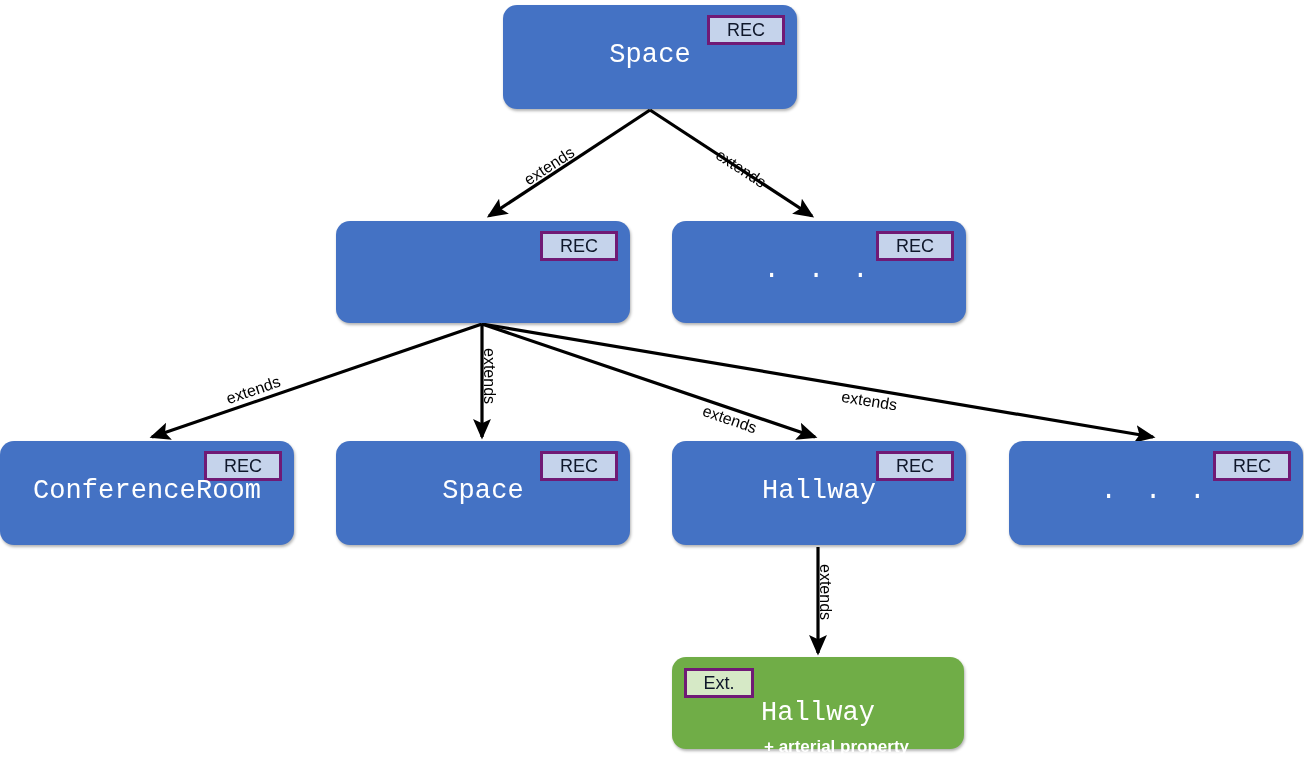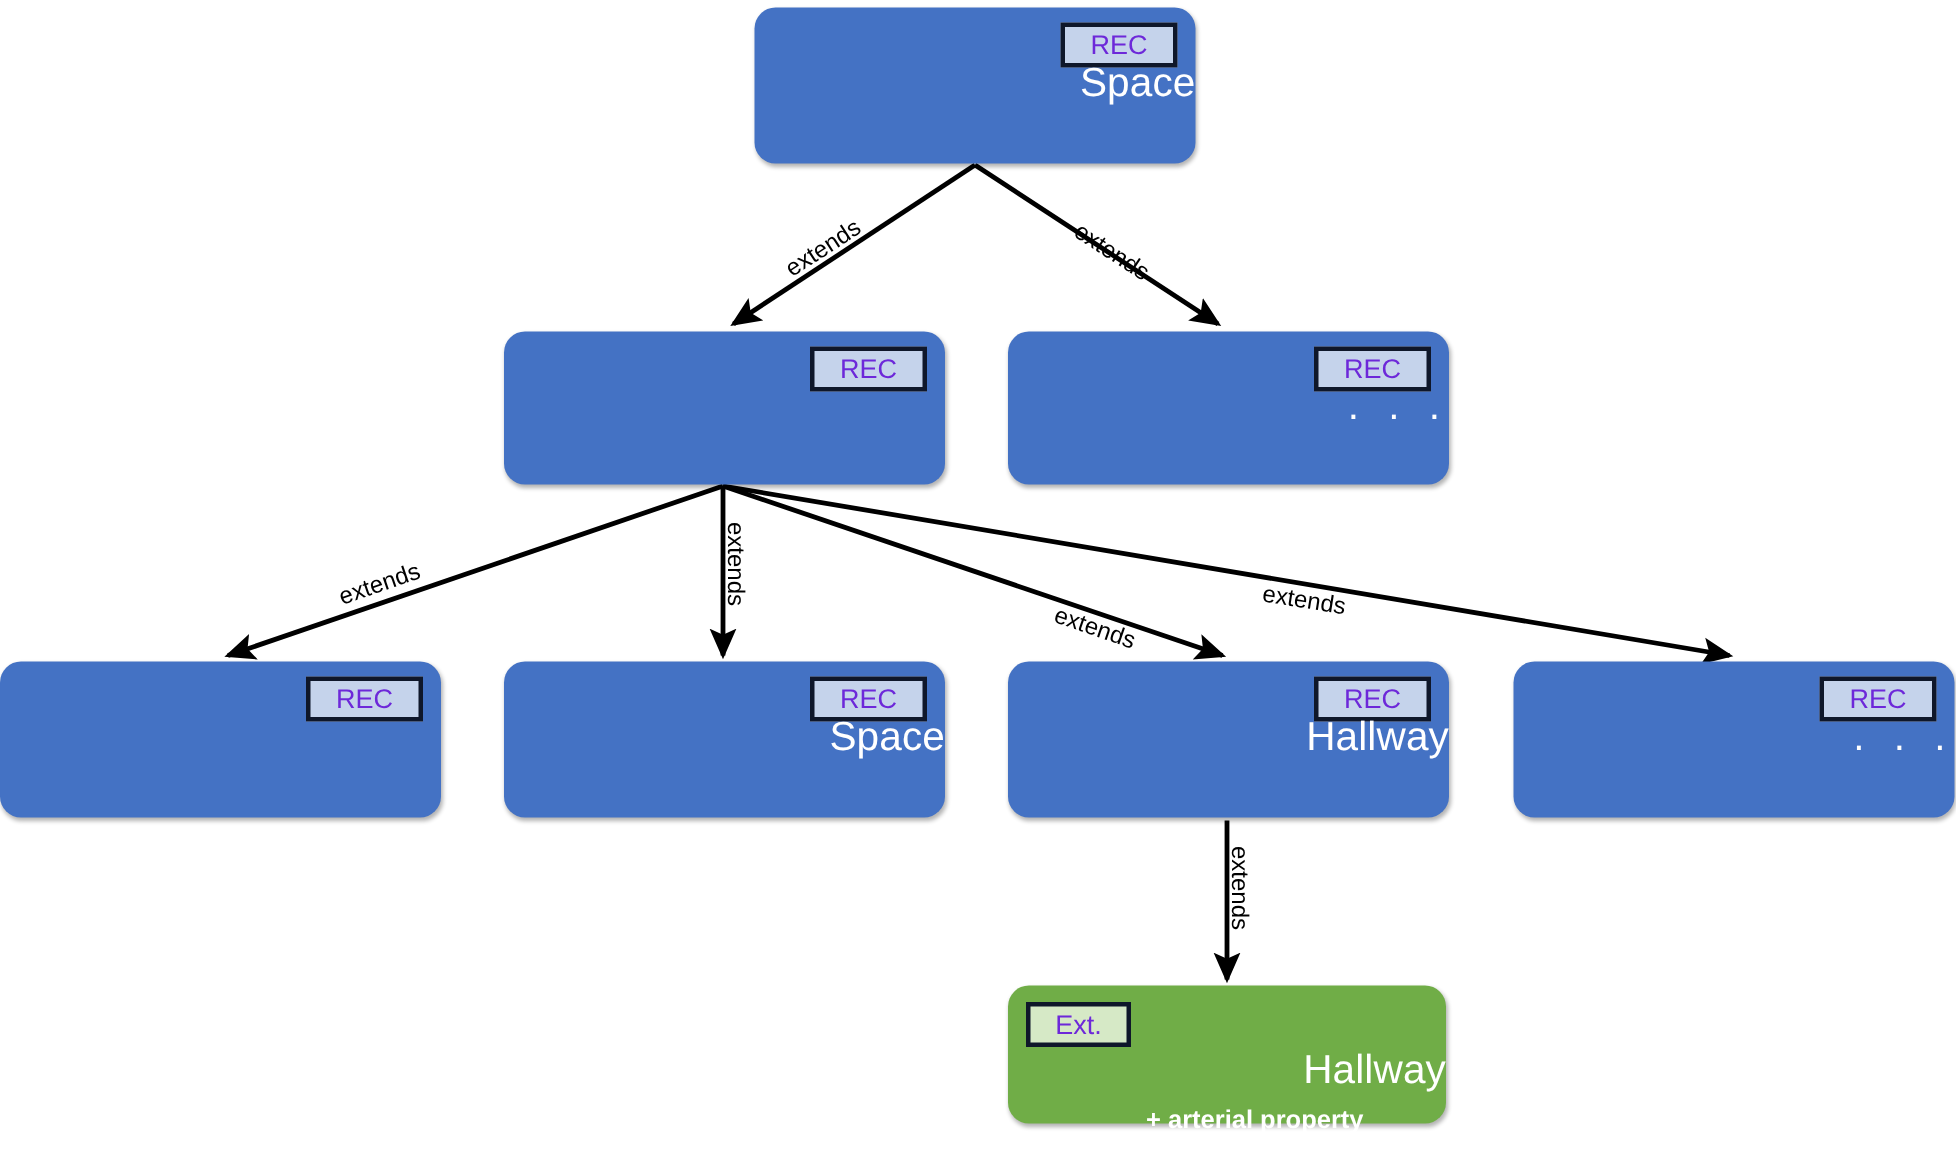--- a/index.html
+++ b/index.html
@@ -36,47 +36,48 @@
   .node.rec {
     background: #4472C4;
   }
   .node.ext {
     background: #70AD47;
   }
   .node-title {
     position: absolute;
     left: 0;
     right: 0;
-    text-align: right;
+    text-align: center;
     color: #ffffff;
     font-size: 27px;
     font-weight: 400;
     line-height: 1.05;
     letter-spacing: 0.1px;
     white-space: nowrap;
+    font-family: Liberation Mono, monospace;
   }
   .node-title.dots {
     font-size: 27px;
     letter-spacing: 6px;
   }
   .node-sub {
     position: absolute;
     left: 0;
     right: 0;
     text-align: center;
     color: #ffffff;
     font-size: 17px;
     font-weight: bold;
     white-space: nowrap;
   }
   .badge {
     position: absolute;
     box-sizing: border-box;
-    border: 3px solid #0f172a;
-    color: #6d28d9;
+    border: 3px solid #701a75;
+    color: #0f172a;
     font-size: 18px;
     line-height: 1;
     display: flex;
     align-items: center;
     justify-content: center;
     white-space: nowrap;
   }
   .badge.rec-badge {
     background: #C5D3EB;
     width: 78px;
@@ -127,20 +128,21 @@
       </div>
       <div class="node rec" style="left: 336px; top: 221px; width: 294px; height: 102px;">
         <div class="badge rec-badge" style="left: 204px;">REC</div>
       </div>
       <div class="node rec" style="left: 672px; top: 221px; width: 294px; height: 102px;">
         <div class="badge rec-badge" style="left: 204px;">REC</div>
         <div class="node-title dots" style="top: 35px;">. . .</div>
       </div>
       <div class="node rec" style="left: 0px; top: 441px; width: 294px; height: 104px;">
         <div class="badge rec-badge" style="left: 204px;">REC</div>
+        <div class="node-title" style="top: 36px;">ConferenceRoom</div>
       </div>
       <div class="node rec" style="left: 336px; top: 441px; width: 294px; height: 104px;">
         <div class="badge rec-badge" style="left: 204px;">REC</div>
         <div class="node-title" style="top: 36px;">Space</div>
       </div>
       <div class="node rec" style="left: 672px; top: 441px; width: 294px; height: 104px;">
         <div class="badge rec-badge" style="left: 204px;">REC</div>
         <div class="node-title" style="top: 36px;">Hallway</div>
       </div>
       <div class="node rec" style="left: 1009px; top: 441px; width: 294px; height: 104px;">

